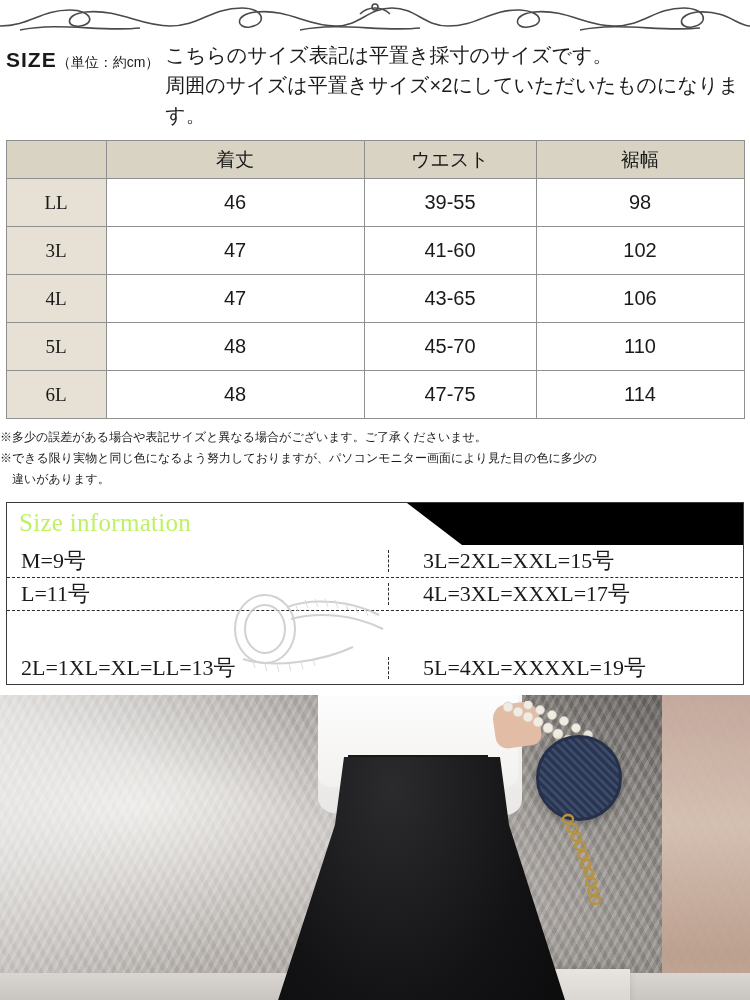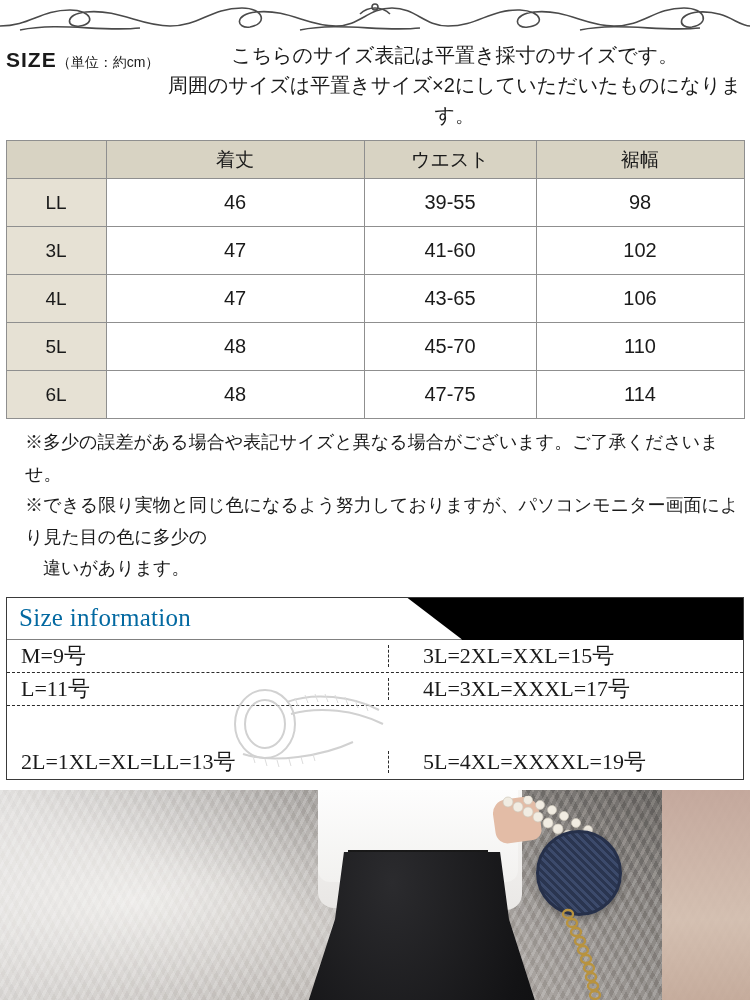--- a/index.html
+++ b/index.html
@@ -21,21 +21,20 @@
     position: relative;
     overflow: hidden;
   }
   .ornament svg { display: block; }
 
   
   .size-header {
     display: flex;
     align-items: flex-start;
     padding: 2px 6px 6px 6px;
-    text-align: center;
   }
   .size-label {
     white-space: nowrap;
     padding-top: 10px;
   }
   .size-label .big {
     font-size: 21px;
     font-weight: bold;
     letter-spacing: 1px;
   }
@@ -64,30 +63,31 @@
     font-weight: normal;
   }
   .size-table thead th {
     background: #d8d3c3;
     font-size: 19px;
     height: 38px;
   }
   .size-table tbody td.rowhead {
     background: #e6e1d4;
     font-size: 19px;
+    font-family: Liberation Serif, serif;
   }
   .size-table col.c0 { width: 100px; }
   .size-table col.c1 { width: 258px; }
   .size-table col.c2 { width: 172px; }
   .size-table col.c3 { width: 208px; }
 
   
   .notes {
-    padding: 8px 8px 0 25px;
-    font-size: 18px;
+    padding: 8px 8px 0 0;
+    font-size: 12px;
     line-height: 1.75;
   }
   .notes p { margin: 0; }
 
   
   .info-box {
     width: 738px;
     margin: 12px auto 0 auto;
     border: 1px solid #3a3a3a;
     position: relative;
@@ -105,21 +105,21 @@
     left: 0; top: 0;
     width: 455px; height: 42px;
     background: #fff;
     clip-path: polygon(0 0, 400px 0, 455px 42px, 0 42px);
   }
   .info-title {
     position: absolute;
     left: 12px; top: 6px;
     font-family: "Liberation Serif", serif;
     font-size: 25px;
-    color: #0369a1;
+    color: #bef264;
     letter-spacing: 0.3px;
   }
   .info-grid {
     position: relative;
   }
   .info-row {
     display: flex;
     height: 33px;
     align-items: center;
     border-bottom: 1px dashed #2b2b2b;

